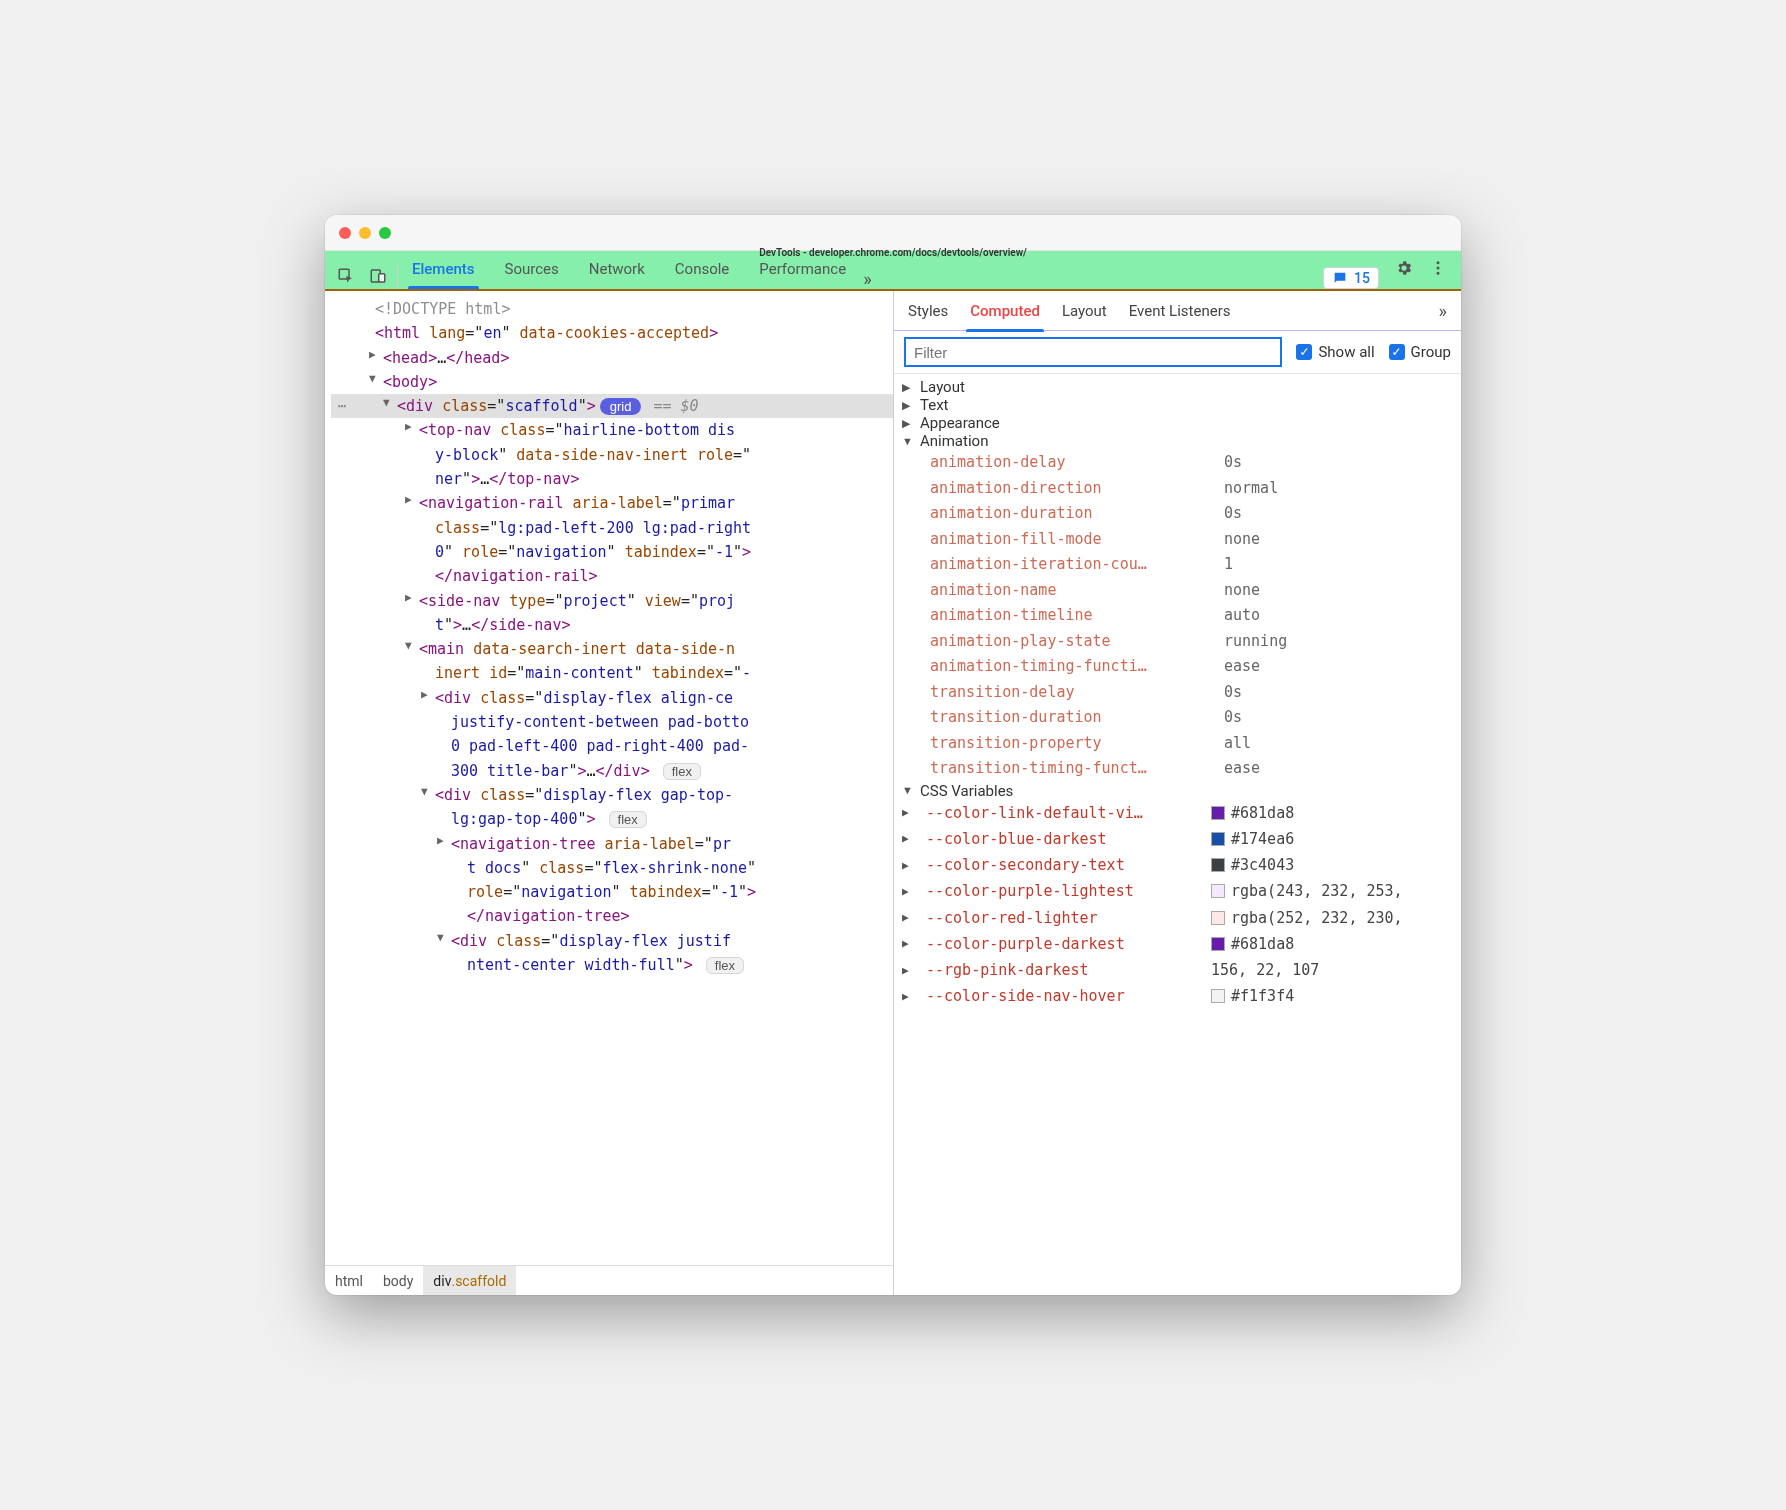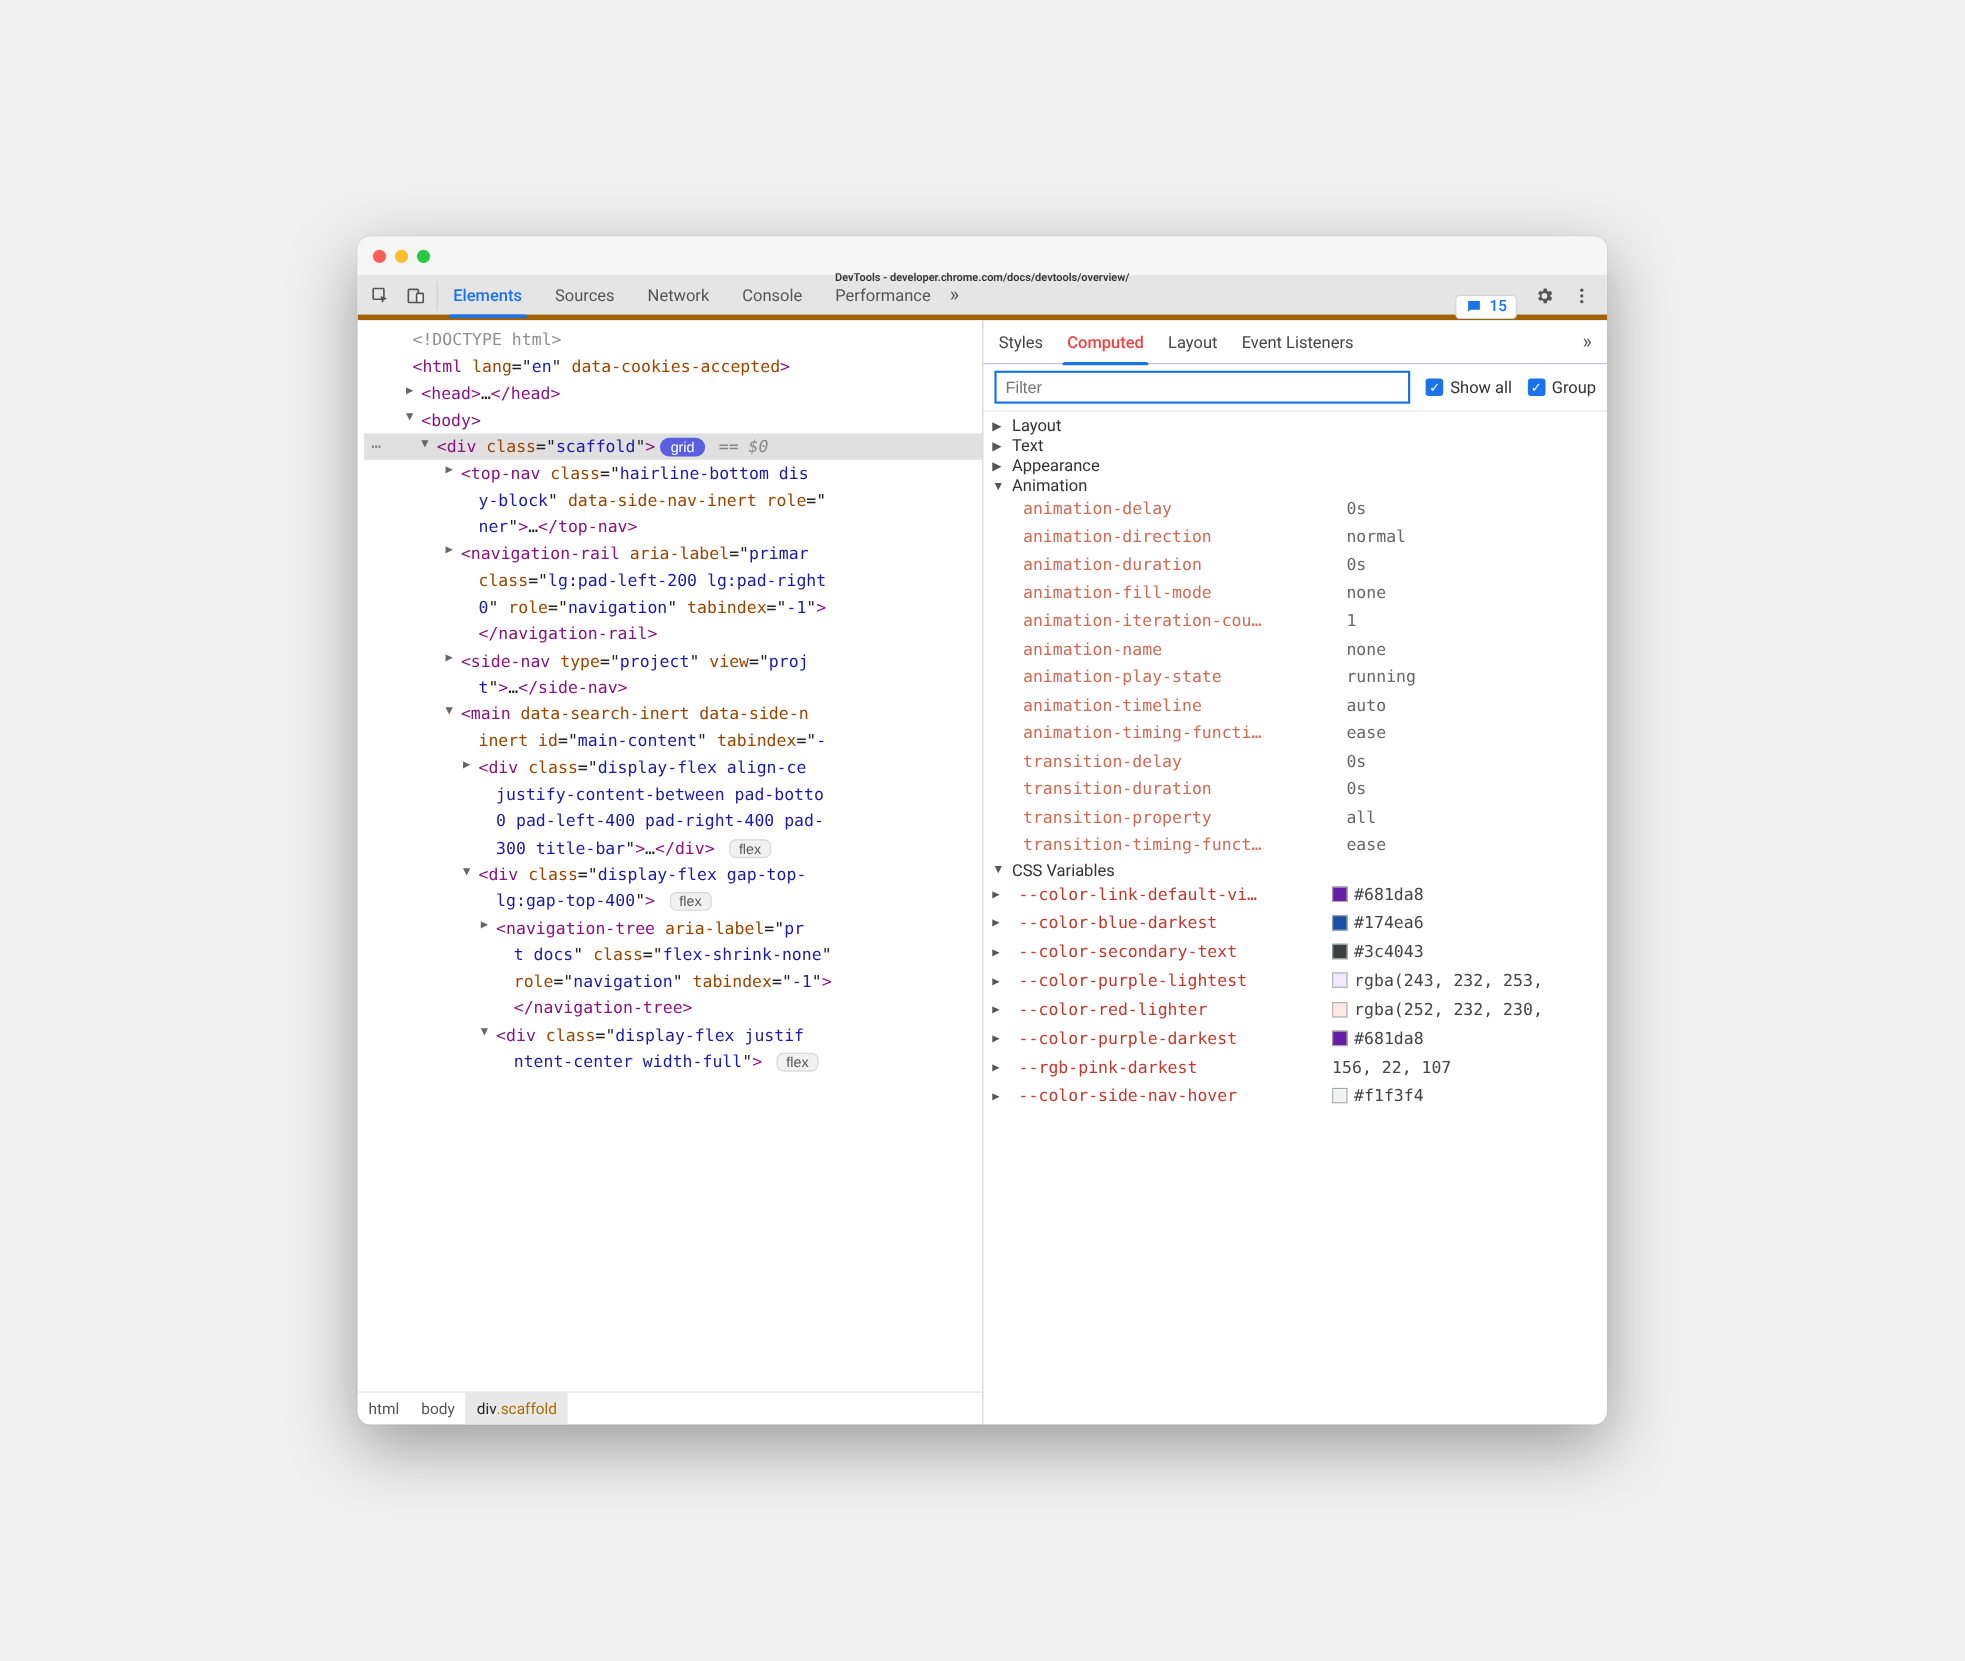--- a/index.html
+++ b/index.html
@@ -39,24 +39,24 @@
     position: absolute;
     left: 50%;
     transform: translateX(-50%);
     font-size: 10px;
     font-weight: 600;
     color: #333;
     margin-top: 39px;
   }
   .toolbar {
     height: 40px;
-    background: #e5e5e5;
-    border-bottom: 5px solid #a16207;
-    display: flex;
-    align-items: center;
+    background: #86efac;
+    border-bottom: 2px solid #a16207;
+    display: flex;
+    align-items: flex-end;
     padding: 0 8px;
     font-size: 15px;
     color: #444;
   }
   .toolbar-left-icons {
     display: flex;
     align-items: center;
     gap: 14px;
     padding: 0 10px 0 4px;
     border-right: 1px solid #cfcfcf;
@@ -475,26 +475,26 @@
             </div>
             <div class="prop-row">
               <span class="prop-name">animation-iteration-cou…</span>
               <span class="prop-val">1</span>
             </div>
             <div class="prop-row">
               <span class="prop-name">animation-name</span>
               <span class="prop-val">none</span>
             </div>
             <div class="prop-row">
+              <span class="prop-name">animation-timeline</span>
+              <span class="prop-val">auto</span>
+            </div>
+            <div class="prop-row">
               <span class="prop-name">animation-play-state</span>
               <span class="prop-val">running</span>
-            </div>
-            <div class="prop-row">
-              <span class="prop-name">animation-timeline</span>
-              <span class="prop-val">auto</span>
             </div>
             <div class="prop-row">
               <span class="prop-name">animation-timing-functi…</span>
               <span class="prop-val">ease</span>
             </div>
             <div class="prop-row">
               <span class="prop-name">transition-delay</span>
               <span class="prop-val">0s</span>
             </div>
             <div class="prop-row">

